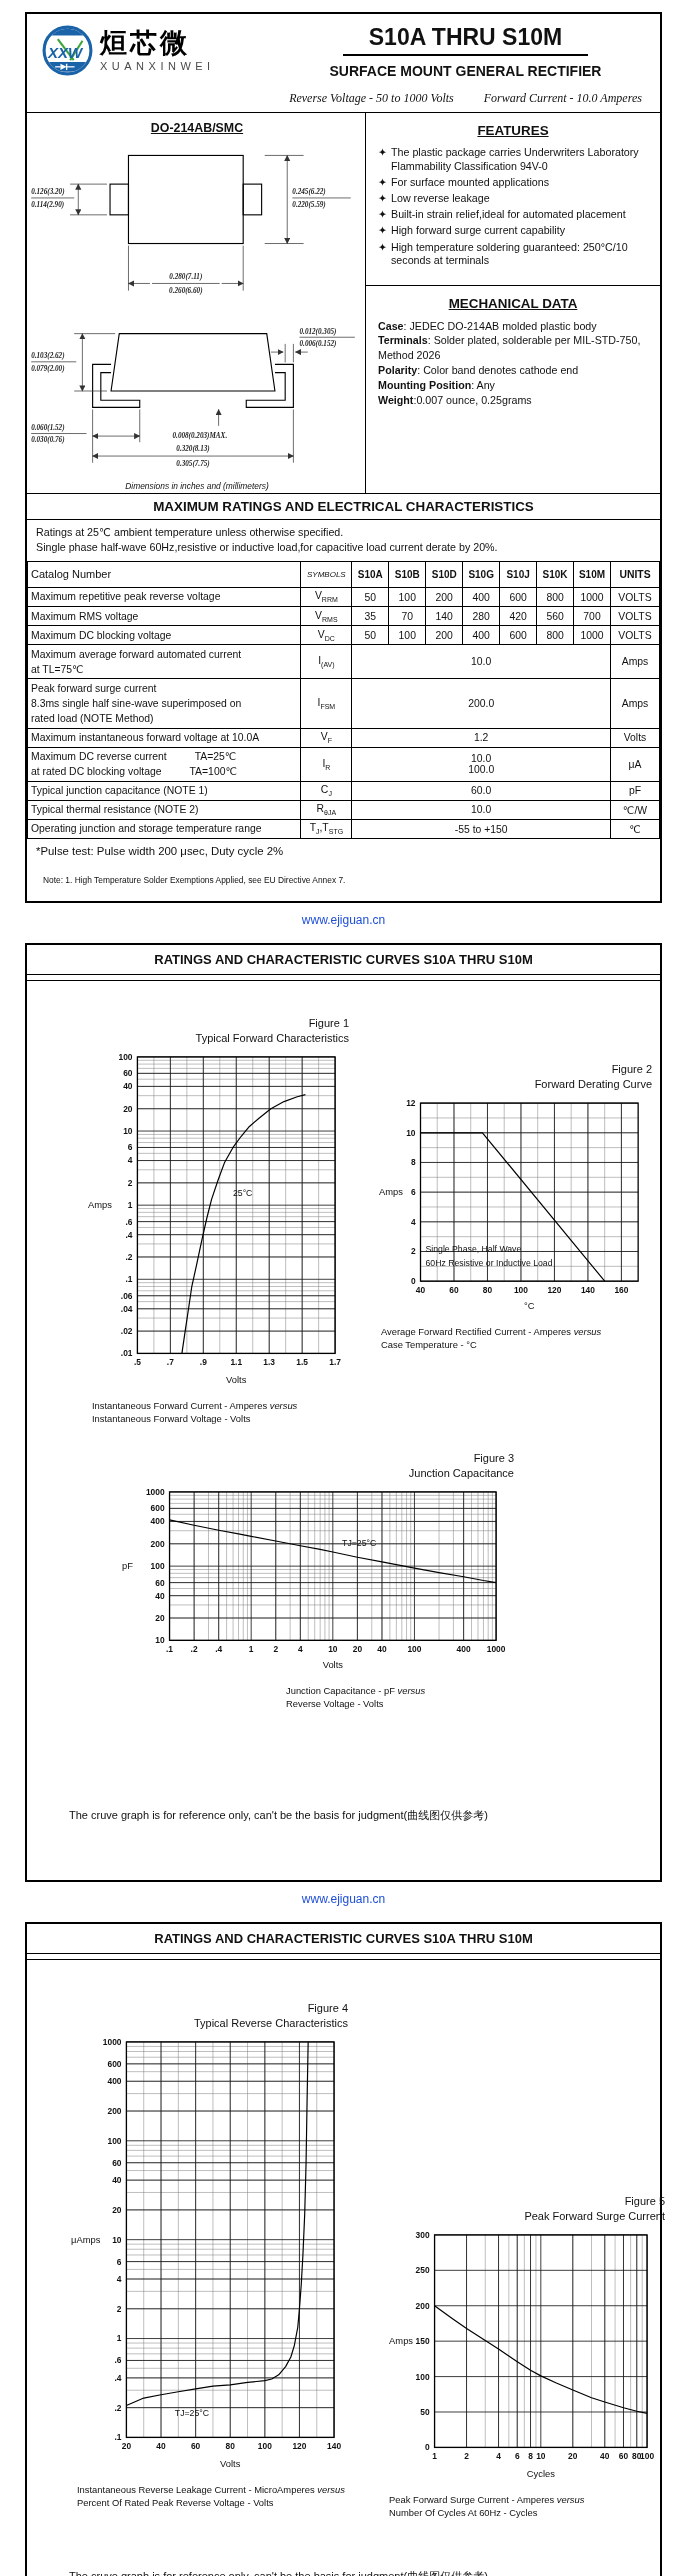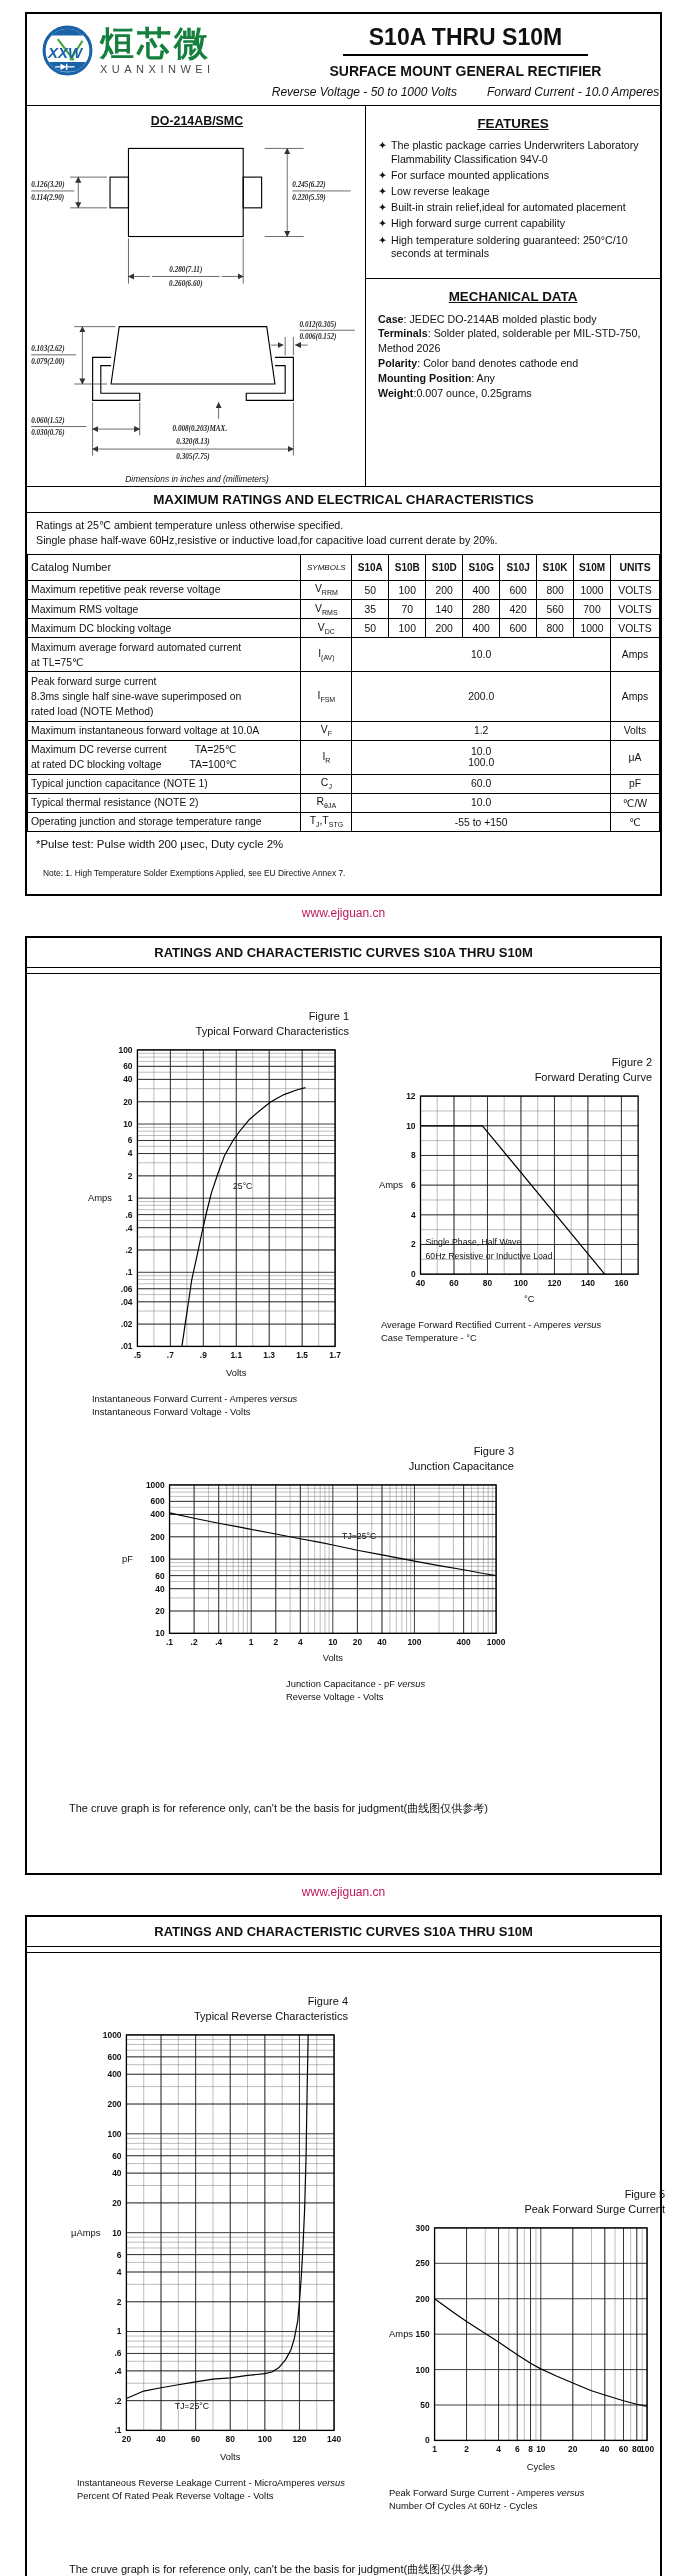--- a/index.html
+++ b/index.html
@@ -1,28 +1,28 @@
 <!DOCTYPE html>
 <html><head>
 <meta charset="utf-8">
 <style>
   html,body{margin:0;padding:0;background:#fff;}
   body{width:687px;font-family:"Liberation Sans","DejaVu Sans",sans-serif;color:#111;}
   .doc-box{margin:12px 25px 0;border:2px solid #000;background:#fff;}
-  .site{text-align:center;font-size:12px;color:#be185d;margin:10px 0 16px;}
+  .site{text-align:center;font-size:12px;color:#1d4ed8;margin:10px 0 16px;}
   
   .hdr{display:flex;border-bottom:1.6px solid #000;}
   .logo-wrap{width:230px;padding:10px 0 6px 14px;}
   .logo-row{display:flex;align-items:center;gap:6px;}
-  .cn{font-size:34px;font-weight:bold;color:#15803d;letter-spacing:3px;line-height:1.05;}
+  .cn{font-size:27px;font-weight:bold;color:#000000;letter-spacing:3px;line-height:1.05;}
   .rom{font-size:11px;letter-spacing:4.5px;color:#4a4a4a;margin-top:2px;}
   .title-wrap{flex:1;text-align:center;padding-top:10px;}
   .part-range{font-size:23px;font-weight:bold;display:inline-block;border-bottom:2.5px solid #000;padding:0 26px 3px;}
   .subtitle{font-size:14px;font-weight:bold;margin-top:7px;}
-  .ratline{font-style:italic;font-size:12px;margin:6px 0 6px;}
+  .ratline{font-style:italic;font-size:12px;margin:12px 0 6px;font-family:Liberation Serif, serif;}
   .ratline .gap{display:inline-block;width:30px;}
   
   .two-col{display:flex;}
   .col-left{width:336px;border-right:1.6px solid #000;padding:6px 0 2px 2px;}
   .pkg-title{text-align:center;font-weight:bold;font-size:12.4px;text-decoration:underline;margin:2px 0 2px;}
   .dim-note{text-align:center;font-style:italic;font-size:8.4px;margin-top:2px;}
   .col-right{flex:1;display:flex;flex-direction:column;}
   .features{border-bottom:1.6px solid #000;padding:6px 12px 14px;}
   .mech{padding:6px 12px 12px;}
   .sec-title{text-align:center;font-weight:bold;font-size:13.4px;text-decoration:underline;margin:4px 0 8px;}

